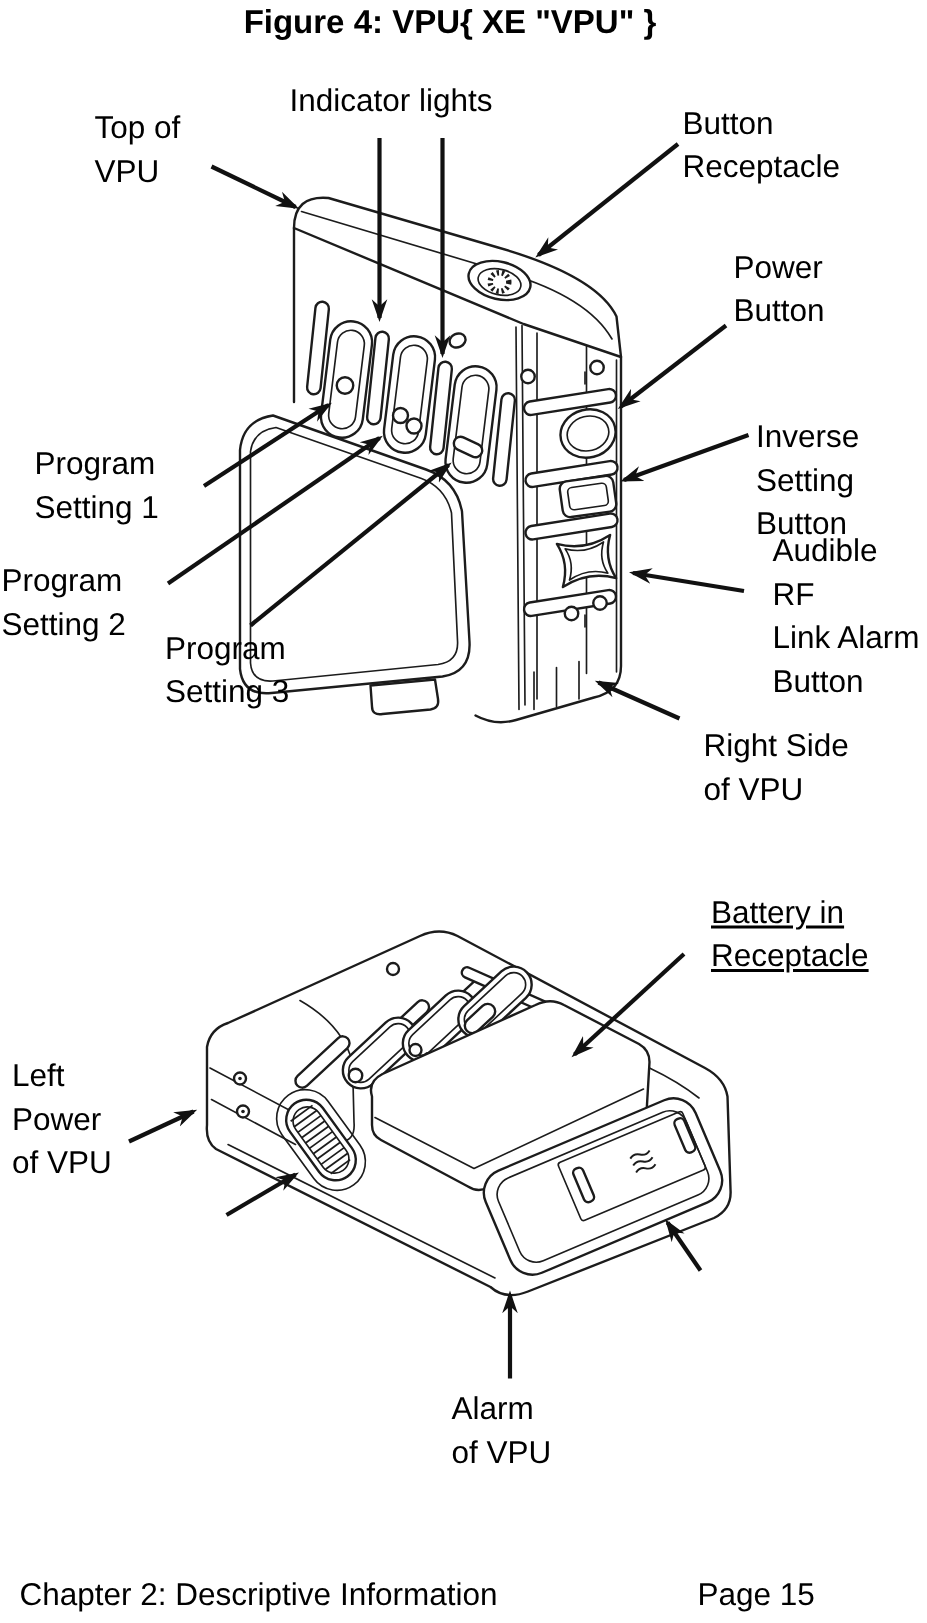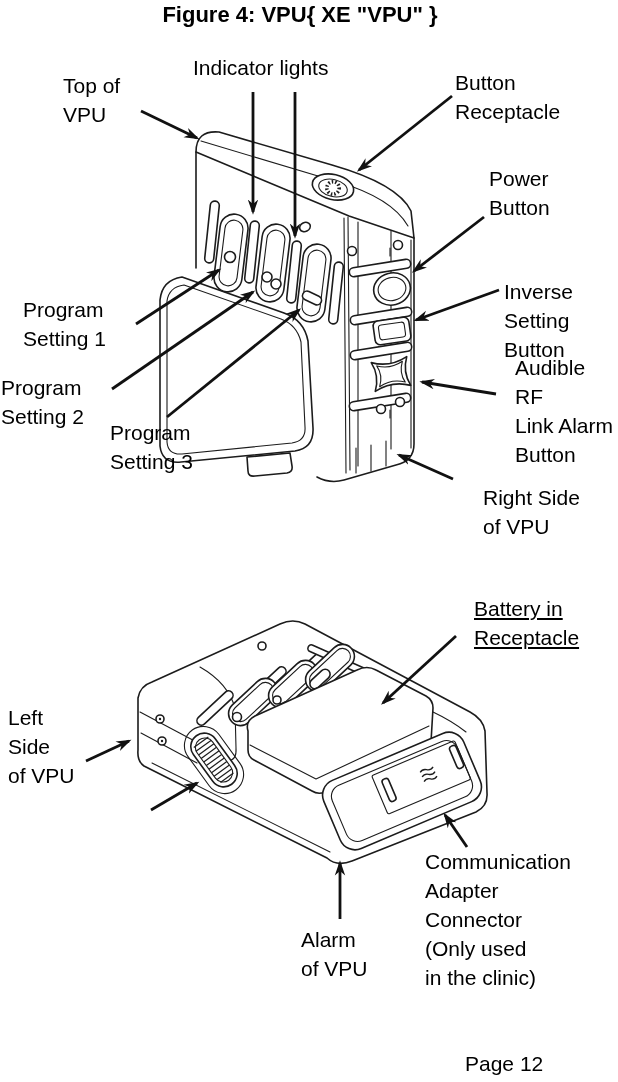--- a/index.html
+++ b/index.html
@@ -213,37 +213,33 @@
   <div class="lbl" style="left:455px;top:68px;">Button
 Receptacle</div>
   <div class="lbl" style="left:489px;top:164px;">Power
 Button</div>
   <div class="lbl" style="left:504px;top:245px;margin-top:32px;">Inverse
 Setting
 Button</div>
   <div class="lbl" style="left:486px;top:353px;margin-left:29px;">Audible RF
 Link Alarm
 Button</div>
-  <div class="lbl" style="left:483px;top:483px;">Right Side
+  <div class="lbl" style="left:469px;top:483px;">Right Side
 of VPU</div>
   <div class="lbl" style="left:23px;top:295px;">Program
 Setting 1</div>
   <div class="lbl" style="left:1px;top:373px;">Program
 Setting 2</div>
   <div class="lbl" style="left:110px;top:418px;">Program
 Setting 3</div>
 
   <div class="lbl" style="left:474px;top:594px;text-decoration:underline;">Battery in
 Receptacle</div>
   <div class="lbl" style="left:8px;top:703px;">Left
-Side
+Power
 of VPU</div>
   <div class="lbl" style="left:301px;top:925px;">Alarm
 of VPU</div>
-  <div class="lbl" style="left:425px;top:847px;">Communication
-Adapter
-Connector
-(Only used
-in the clinic)</div>
-
-  <div class="footer" style="left:465px;top:1051px;">Page 12</div>
+
+  <div class="footer" style="left:13px;top:1051px;">Chapter 2: Descriptive Information</div>
+  <div class="footer" style="left:465px;top:1051px;">Page 15</div>
 
 </div>
 
 </body></html>

